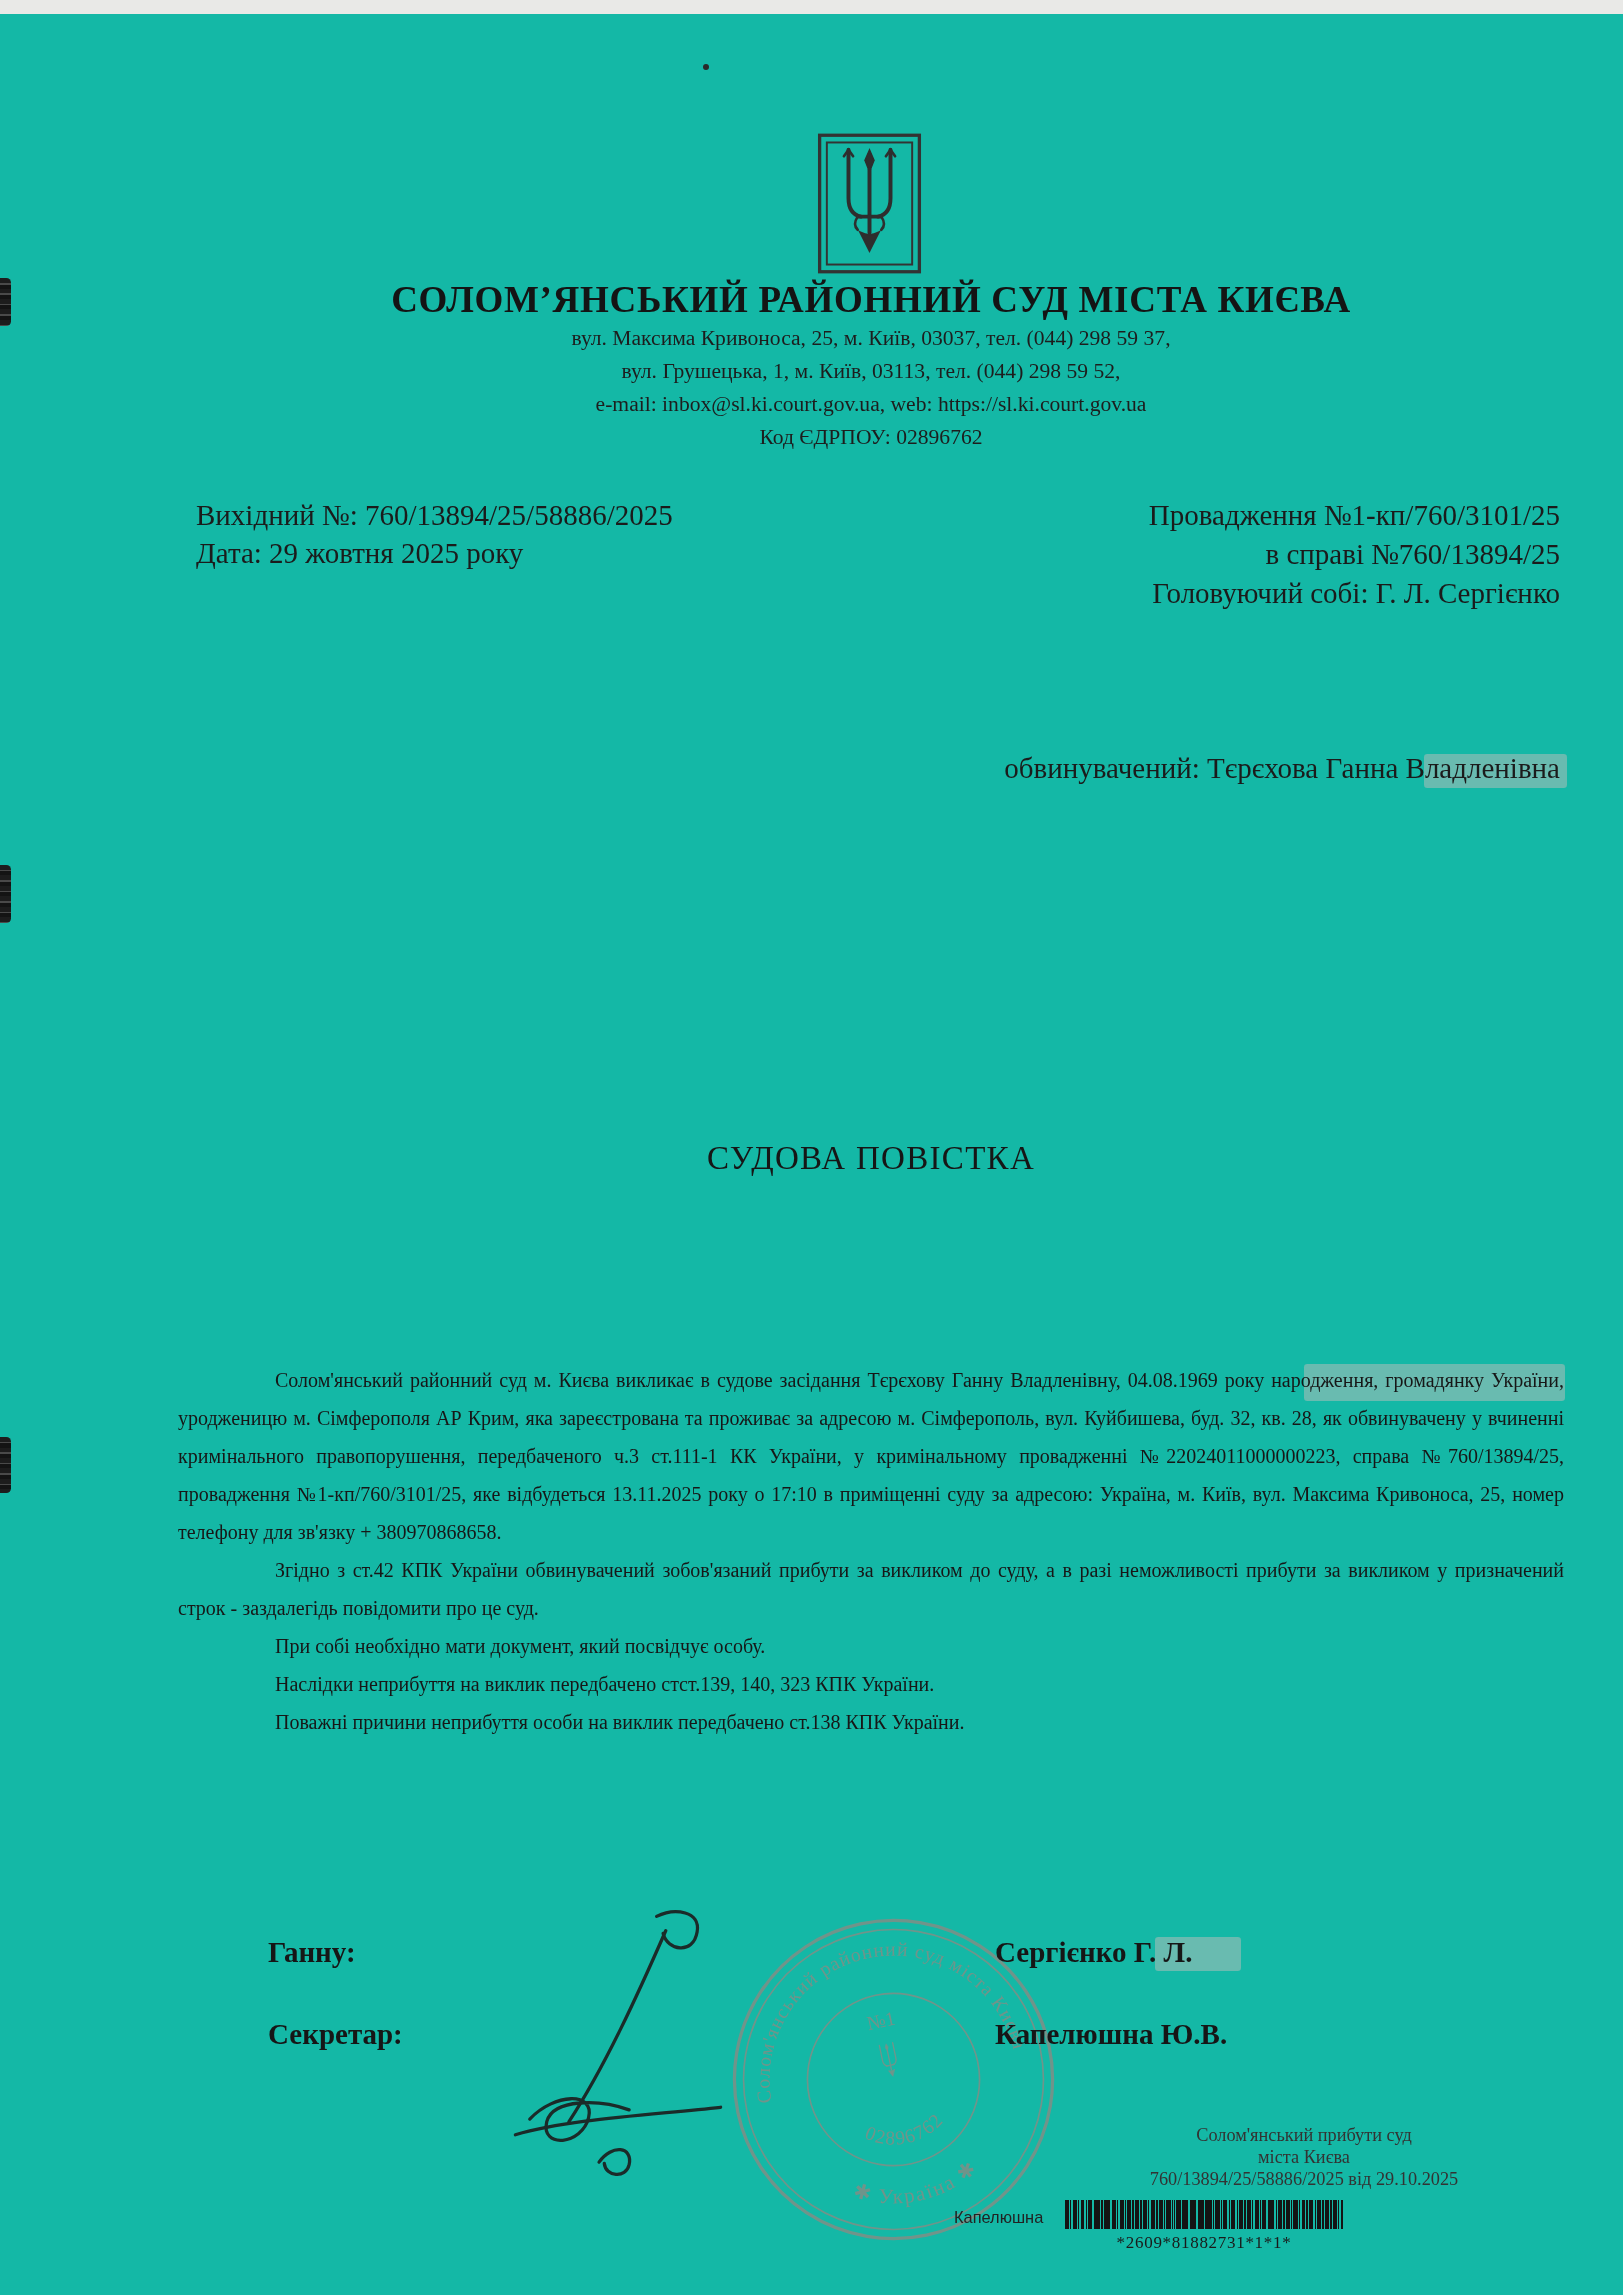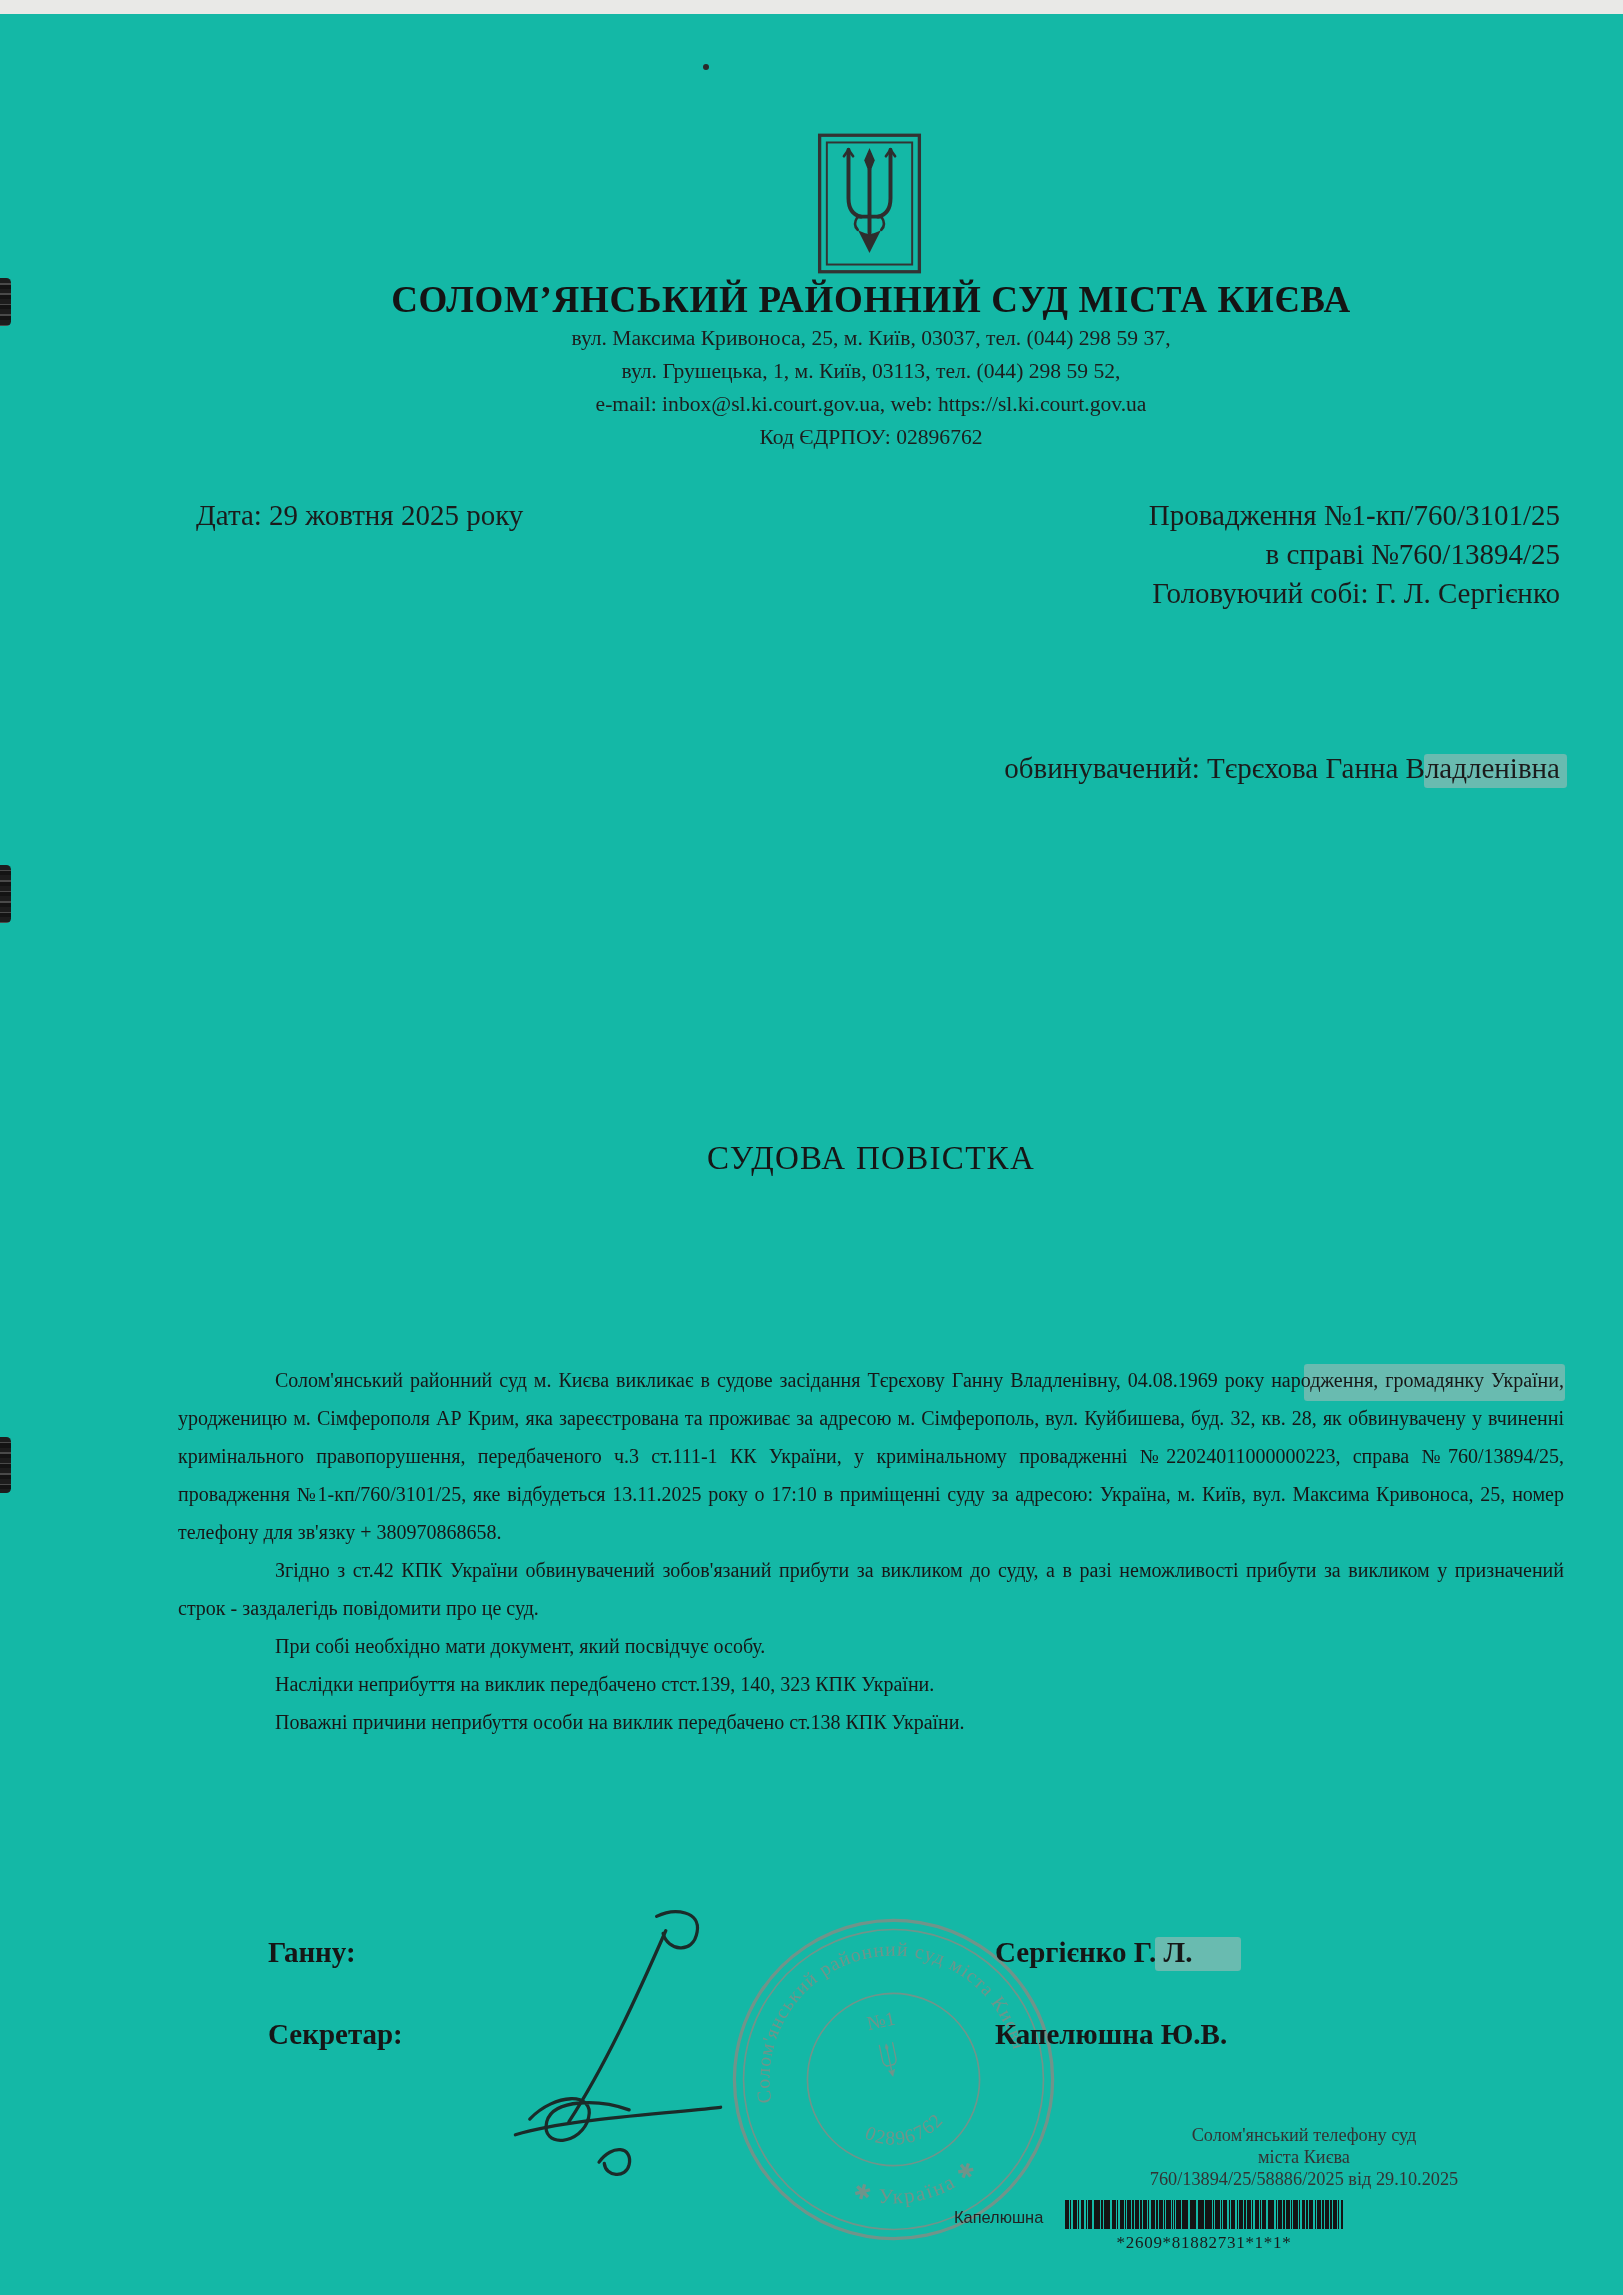--- a/index.html
+++ b/index.html
@@ -102,20 +102,21 @@
 
   <div class="court-name">СОЛОМ’ЯНСЬКИЙ РАЙОННИЙ СУД МІСТА КИЄВА</div>
   <div class="address-block">
     <div>вул. Максима Кривоноса, 25, м. Київ, 03037, тел. (044) 298 59 37,</div>
     <div>вул. Грушецька, 1, м. Київ, 03113, тел. (044) 298 59 52,</div>
     <div>e-mail: inbox@sl.ki.court.gov.ua, web: https://sl.ki.court.gov.ua</div>
     <div>Код ЄДРПОУ: 02896762</div>
   </div>
 
   <div class="meta-left">
+    <div>Вихідний №: 760/13894/25/58886/2025</div>
     <div>Дата: 29 жовтня 2025 року</div>
   </div>
   <div class="meta-right">
     <div>Провадження №1-кп/760/3101/25</div>
     <div>в справі №760/13894/25</div>
     <div>Головуючий собі: Г. Л. Сергієнко</div>
   </div>
   <div class="accused-line">обвинувачений: Тєрєхова Ганна Владленівна</div>
 
   <div class="doc-title">СУДОВА ПОВІСТКА</div>
@@ -172,21 +173,21 @@
       </g>
     </svg>
   </div>
 
   <div class="sign-label lbl-judge">Ганну:</div>
   <div class="sign-name name-judge">Сергієнко Г. Л.</div>
   <div class="sign-label lbl-sec">Секретар:</div>
   <div class="sign-name name-sec">Капелюшна Ю.В.</div>
 
   <div class="footer-court">
-    <div>Солом'янський телефону суд</div>
+    <div>Солом'янський прибути суд</div>
     <div>міста Києва</div>
     <div>760/13894/25/58886/2025 від 29.10.2025</div>
   </div>
   <div class="barcode-label">Капелюшна</div>
   <div class="barcode"></div>
   <div class="barcode-text">*2609*81882731*1*1*</div>
 
 </div>
 
 

